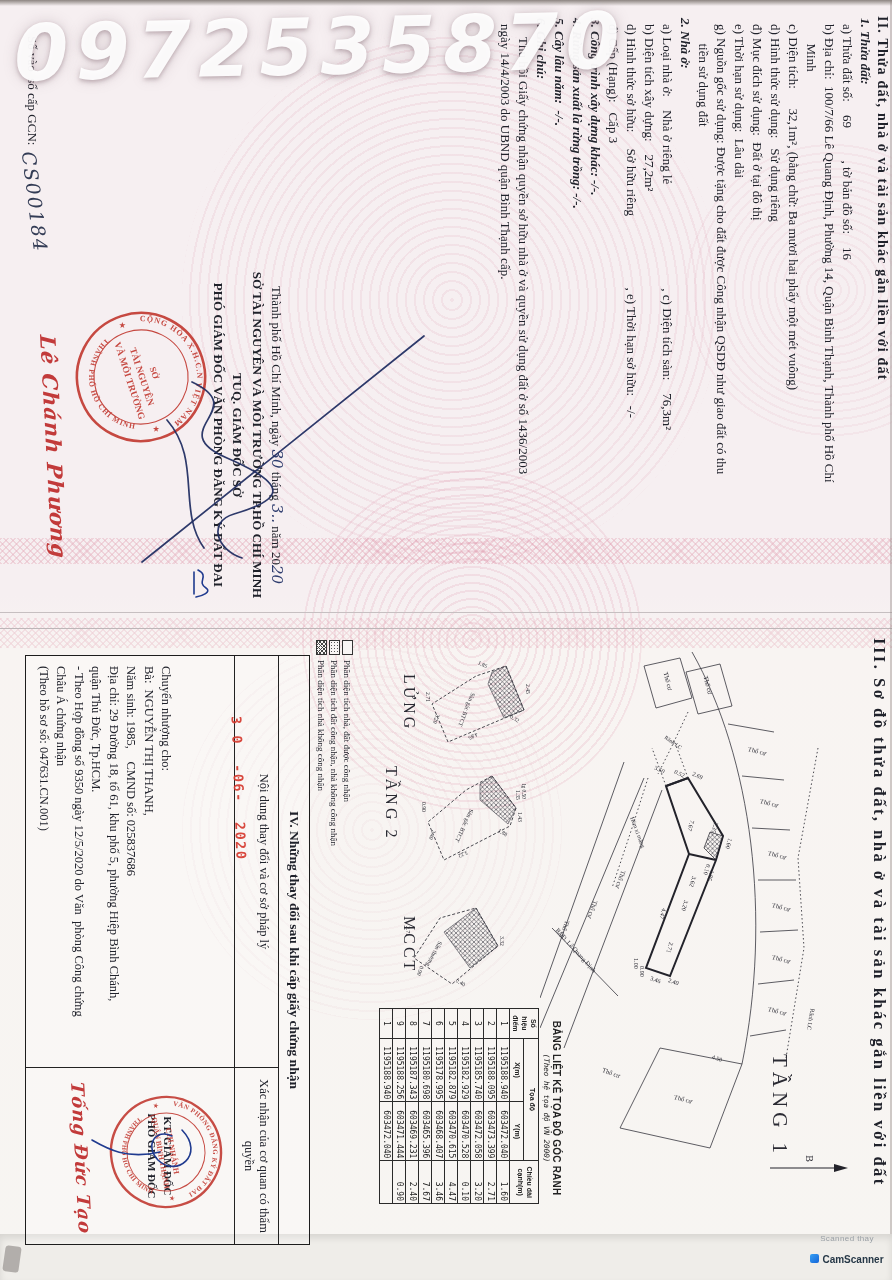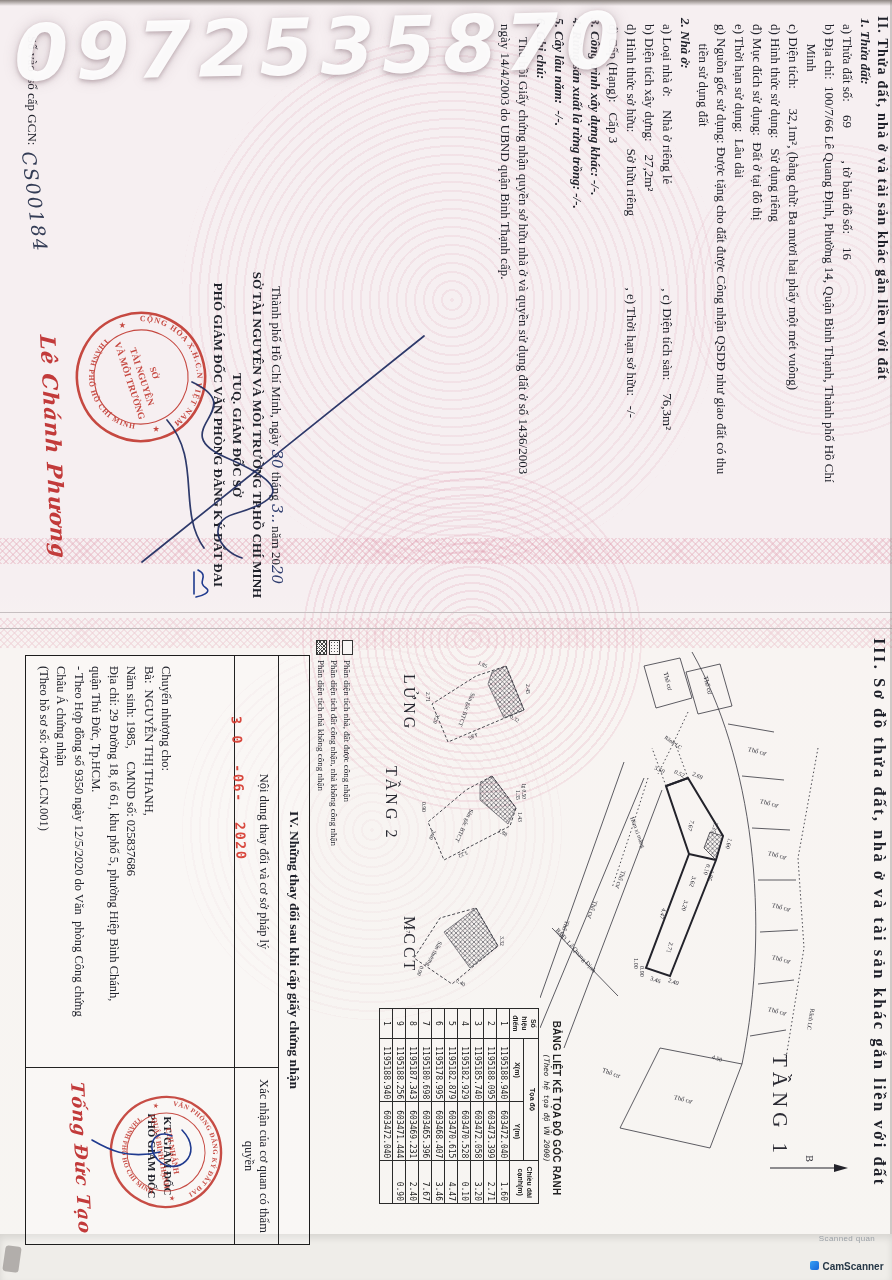--- a/index.html
+++ b/index.html
@@ -74,21 +74,21 @@
   .plandot{stroke:#35353d;stroke-width:.9;fill:none;stroke-dasharray:1.5 2.5;}
   .plandash{stroke:#35353d;stroke-width:.9;fill:none;stroke-dasharray:3 2;}
   .ptxt{fill:#2a2a33;}
   .sig{stroke:#232f63;stroke-width:1.7;fill:none;stroke-linecap:round;opacity:.95;}
   .sig2{stroke:#1f3a8f;stroke-width:1.6;fill:none;stroke-linecap:round;}
   .sealtxt{fill:#c23b33;font-weight:bold;}
   
   .phone{position:absolute;left:14px;top:2px;font-family:"DejaVu Sans",sans-serif;font-size:78px;font-weight:bold;font-style:italic;letter-spacing:7px;color:rgba(255,255,255,.93);text-shadow:0 2px 4px rgba(150,125,135,.55),0 0 14px rgba(150,125,135,.3);transform:rotate(-1.2deg);pointer-events:none;}
   .cs-badge{position:absolute;left:804px;top:1234px;width:86px;text-align:center;font-family:"Liberation Sans",sans-serif;}
   .cs-line1{font-size:8px;color:#9aa0a6;letter-spacing:.4px;}
-  .cs-line2{display:flex;align-items:flex-start;justify-content:center;gap:3px;margin-top:18px;}
+  .cs-line2{display:flex;align-items:flex-start;justify-content:center;gap:3px;margin-top:11px;}
   .cs-icon{width:9px;height:9px;border-radius:2px;background:linear-gradient(135deg,#37a0f4,#1565d8);}
   .cs-name{font-size:10px;font-weight:bold;color:#253746;}
 </style>
 </head>
 <body>
 
 <svg width="0" height="0" style="position:absolute" aria-hidden="true">
   <defs>
     <pattern id="ch" width="4.5" height="4.5" patternUnits="userSpaceOnUse">
       <path d="M0 0L4.5 4.5M4.5 0L0 4.5" stroke="#3b3b44" stroke-width="0.6"></path>
@@ -461,20 +461,20 @@
     <svg class="abs" style="left:1100px;top:676px" width="110" height="130" viewBox="0 0 110 130">
       <path class="sig2" d="M 30,34 C 55,10 78,40 60,58 C 45,72 28,60 36,44"></path>
       <path class="sig2" d="M 52,56 C 60,90 48,110 40,124"></path>
     </svg>
     <div class="abs red-script name2">Tống Đức Tạo</div>
 
   </div>
 
   <div class="phone">0972535870</div>
   <div class="cs-badge">
-    <div class="cs-line1">Scanned quan</div>
+    <div class="cs-line1">Scanned thay</div>
     <div class="cs-line2">
       <div class="cs-icon"></div>
       <span class="cs-name">CamScanner</span>
     </div>
   </div>
 
 </div>
 
 </body></html>

